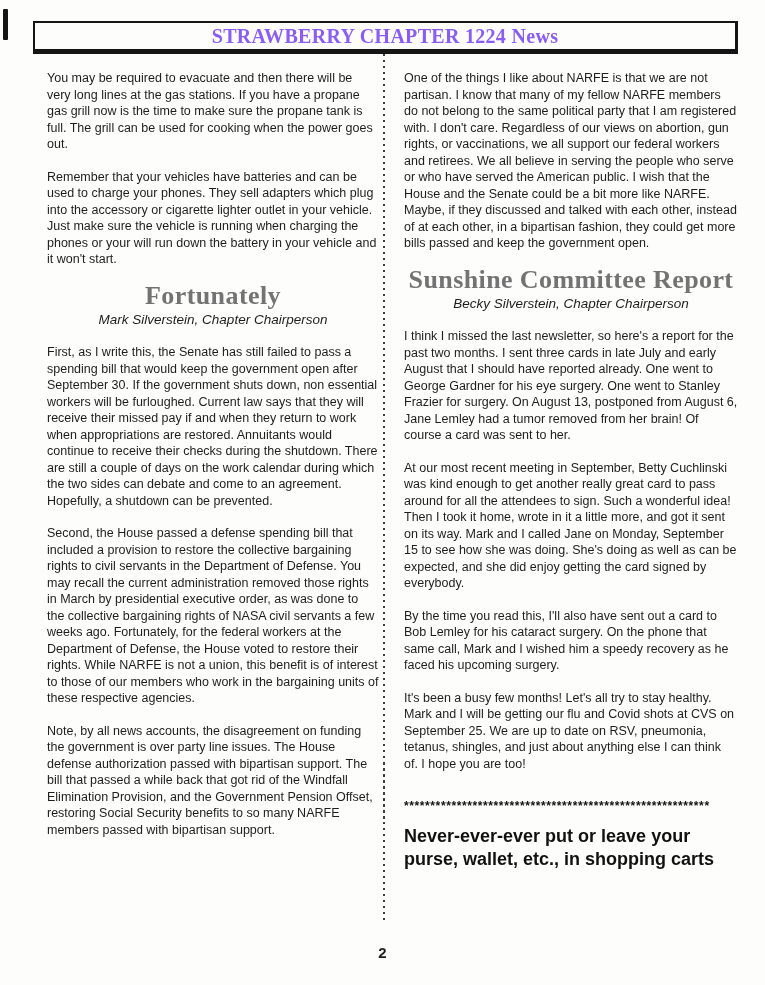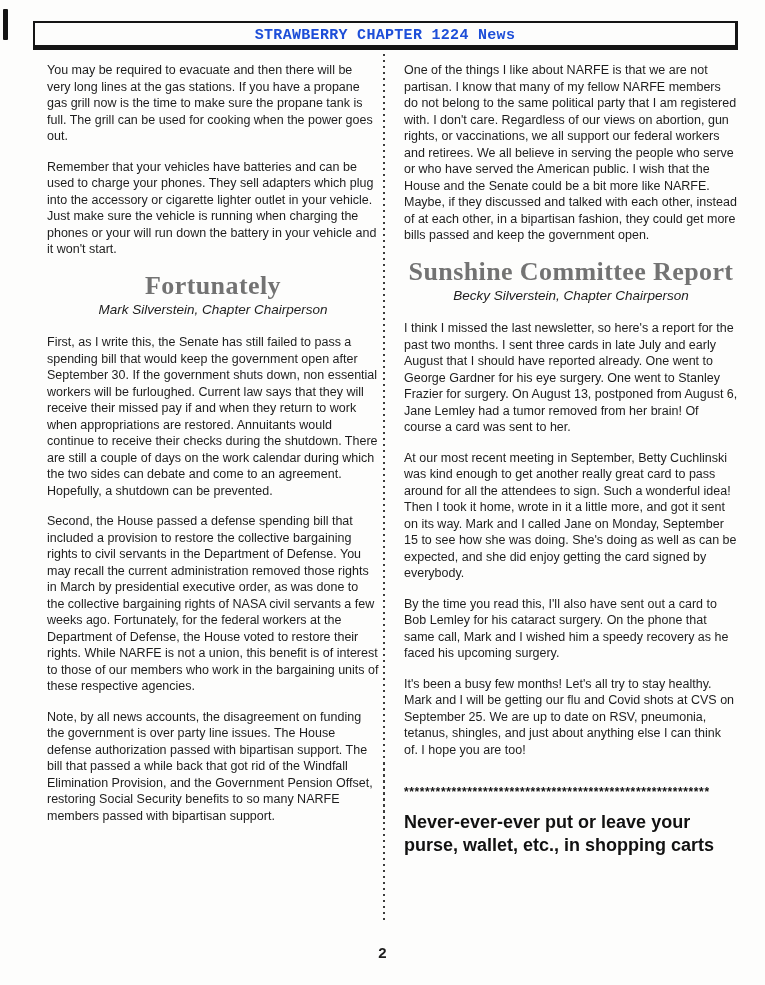--- a/index.html
+++ b/index.html
@@ -25,36 +25,36 @@
     width: 705px;
     box-sizing: border-box;
     border: 2px solid #151515;
     border-right-width: 3px;
     border-bottom-width: 5px;
     background: #fdfdfc;
     text-align: center;
     padding: 2px 0 1px 0;
   }
   .masthead-title {
-    font-family: Liberation Mono, monospace;
+    font-family: Liberation Serif, serif;
     font-weight: bold;
-    font-size: 15px;
+    font-size: 20px;
     letter-spacing: 0.3px;
-    color: #1d4ed8;
+    color: #8b5cf6;
   }
   .column {
     position: absolute;
     top: 54px;
     font-size: 12.5px;
     line-height: 16.5px;
     text-align: left;
   }
   .column.left  { left: 47px;  width: 332px; }
   .column.right { left: 404px; width: 334px; }
-  .column p { margin: 8px 0 14px 0; }
+  .column p { margin: 16px 0 14px 0; }
   .section-heading {
     font-family: "Liberation Serif", serif;
     font-weight: bold;
     font-size: 26px;
     line-height: 28px;
     letter-spacing: 0.4px;
     text-align: center;
     margin: 10px 0 2px 0;
     color: #737373;
   }

